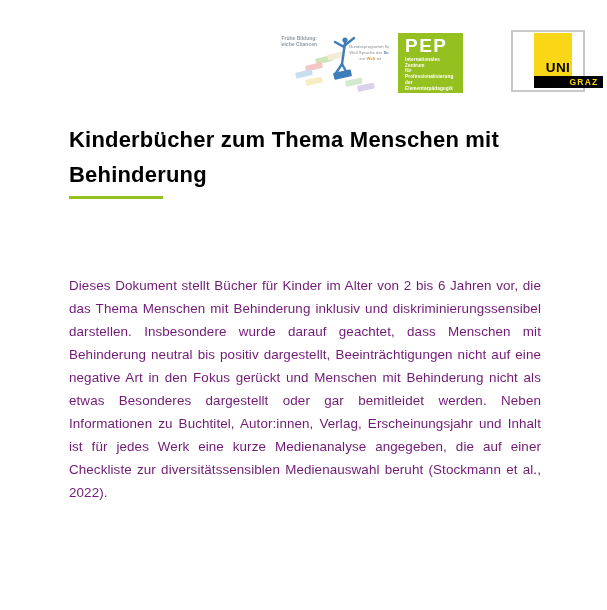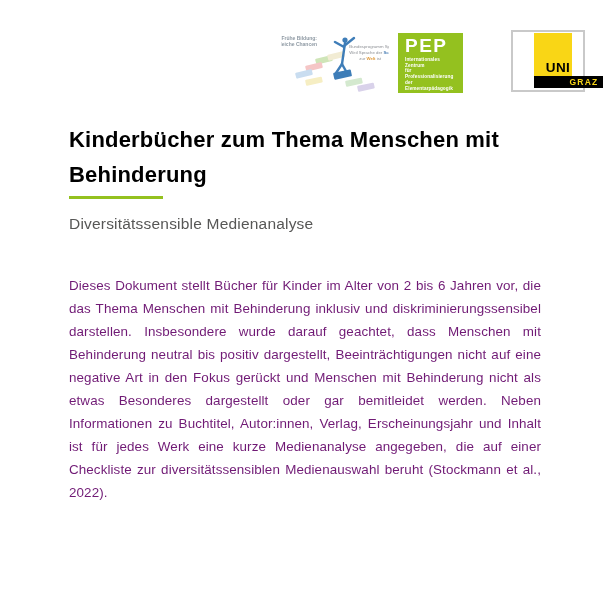--- a/index.html
+++ b/index.html
@@ -106,17 +106,16 @@
     <div class="uni-word">UNI</div>
     <div class="uni-bar">
       <span>GRAZ</span>
     </div>
   </div>
 
   <h1 class="title" style="margin:0;">Kinderbücher zum Thema Menschen mit Behinderung</h1>
 
   <div class="rule"></div>
 
-  <div class="subtitle">Diversitätssensible Medienanalyse</div>
 
   <p class="body-par" style="margin:0;">Dieses Dokument stellt Bücher für Kinder im Alter von 2 bis 6 Jahren vor, die das Thema Menschen mit Behinderung inklusiv und diskriminierungssensibel darstellen. Insbesondere wurde darauf geachtet, dass Menschen mit Behinderung neutral bis positiv dargestellt, Beeinträchtigungen nicht auf eine negative Art in den Fokus gerückt und Menschen mit Behinderung nicht als etwas Besonderes dargestellt oder gar bemitleidet werden. Neben Informationen zu Buchtitel, Autor:innen, Verlag, Erscheinungsjahr und Inhalt ist für jedes Werk eine kurze Medienanalyse angegeben, die auf einer Checkliste zur diversitätssensiblen Medienauswahl beruht (Stockmann et al., 2022).</p>
 
 </div>
 
 </body></html>

